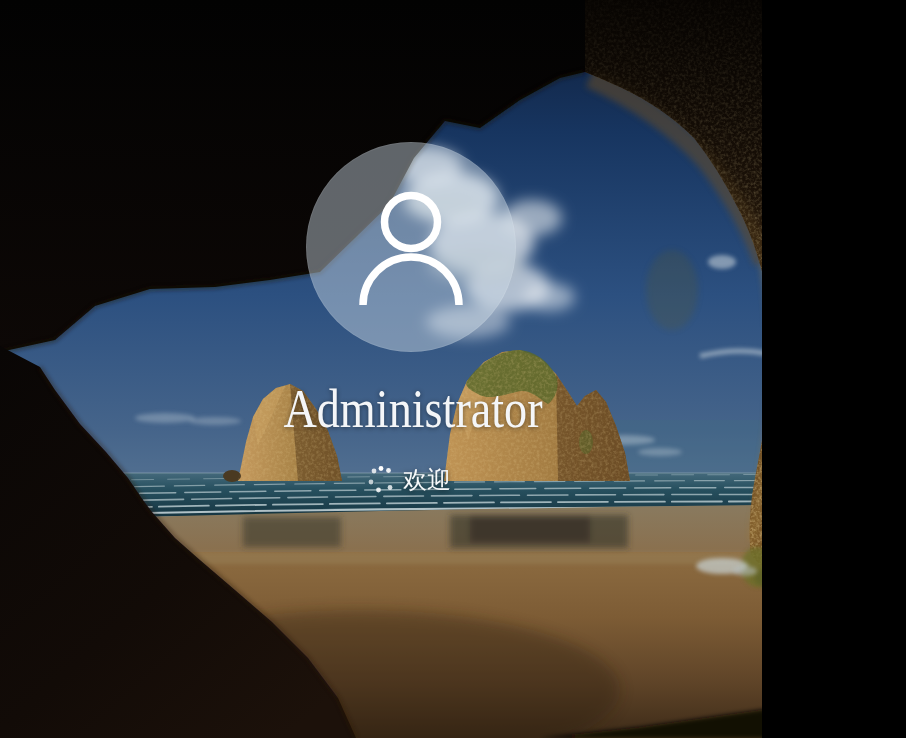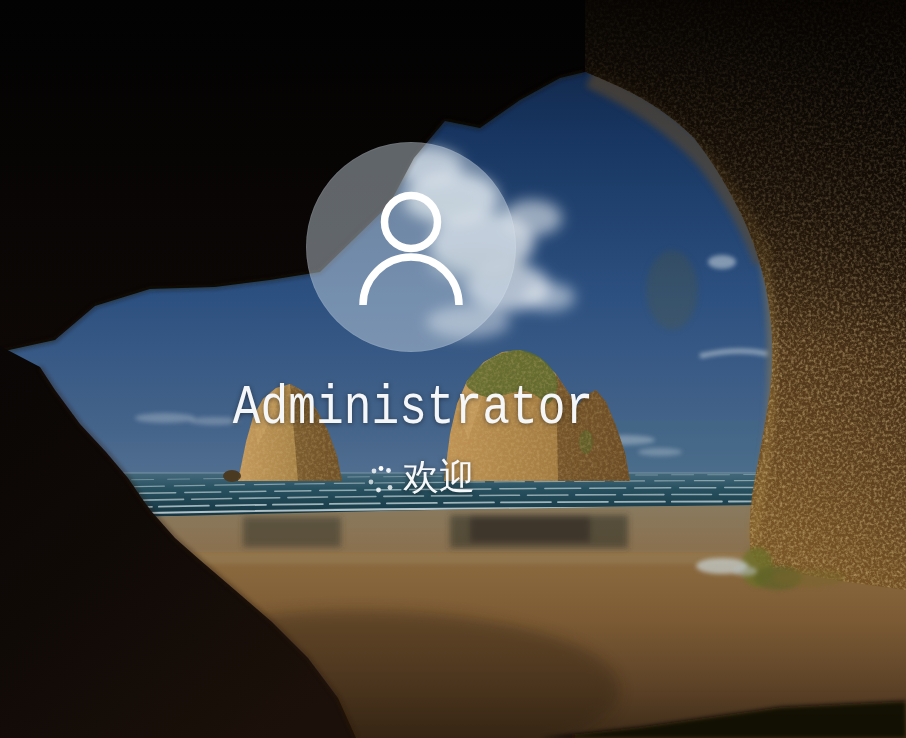--- a/index.html
+++ b/index.html
@@ -1,18 +1,18 @@
 <!DOCTYPE html>
 <html><head>
 <meta charset="utf-8">
 <style>
   html,body{margin:0;padding:0;background:#000;}
   .stage{
-    position:relative;width:906px;height:738px;overflow:hidden;
-    font-family:Liberation Mono, monospace;
+    position:relative;width:762px;height:738px;overflow:hidden;
+    font-family:Liberation Serif, serif;
     -webkit-font-smoothing:antialiased;
   }
   .bg{position:absolute;left:0;top:0;width:906px;height:738px;display:block;}
   .avatar{
     position:absolute;left:306px;top:142px;width:210px;height:210px;
     border-radius:50%;
     background:rgba(206,219,231,0.45);
     box-shadow:0 0 0 1px rgba(255,255,255,0.08) inset;
     cursor:pointer;
   }
@@ -24,21 +24,21 @@
     color:#f4f6f8;
     letter-spacing:0px;
     transform:scaleX(0.84);
     transform-origin:413px 50%;
     text-shadow:0 1px 6px rgba(0,0,0,0.45);
     white-space:nowrap;
   }
   .spinner{position:absolute;left:363px;top:461px;width:34px;height:34px;}
   .welcome{
     position:absolute;left:403px;top:463px;height:34px;
-    font-size:36px;line-height:34px;color:#f6f8f9;
+    font-size:24px;line-height:34px;color:#f6f8f9;
     text-shadow:0 1px 5px rgba(0,0,0,0.5);
     white-space:nowrap;
   }
 </style>
 </head>
 <body>
 
 <div class="stage">
 
   <svg class="bg" width="906" height="738" viewBox="0 0 906 738" aria-hidden="true">

